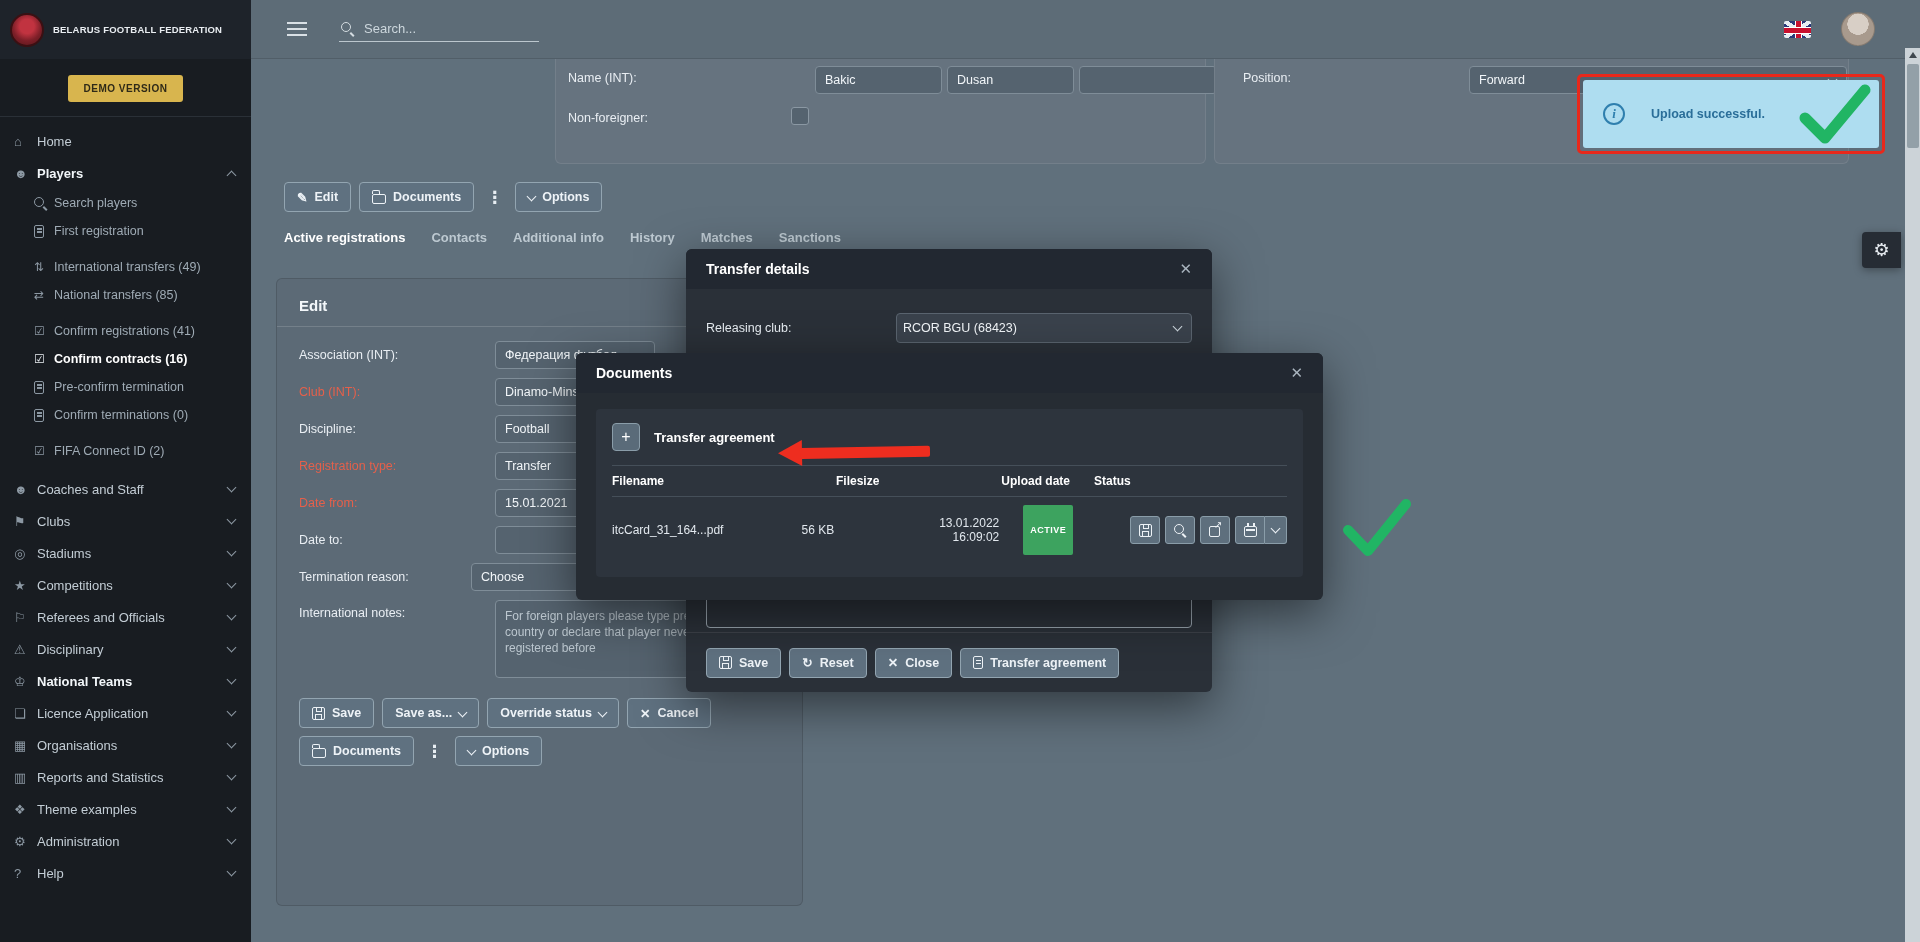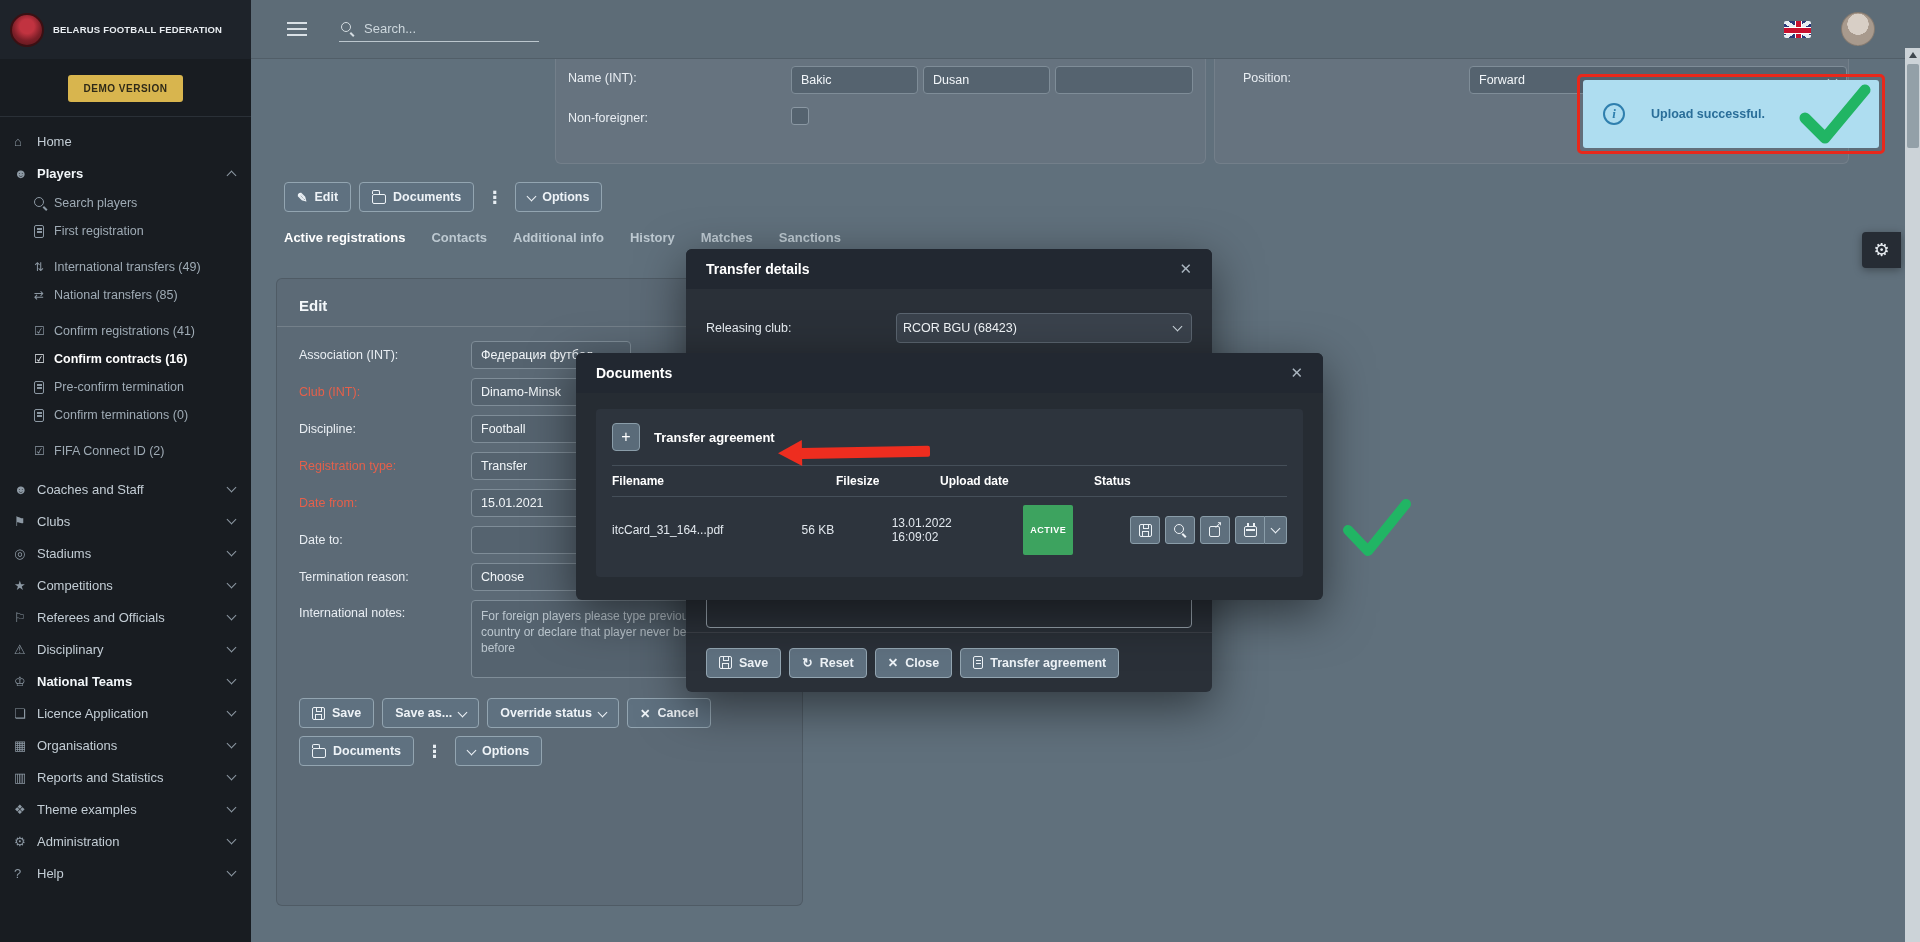--- a/index.html
+++ b/index.html
@@ -65,21 +65,21 @@
   .chev{display:inline-block;width:7px;height:7px;border-right:1.5px solid currentColor;border-bottom:1.5px solid currentColor;transform:rotate(45deg);margin-top:-3px;}
   .chev.up{transform:rotate(-135deg);margin-top:4px;}
   .radio{width:16px;height:16px;border-radius:50%;border:1px solid #a8b4be;background:#55636f;flex:none;}
   .checkbox{width:18px;height:18px;border-radius:3px;border:1px solid #8b98a3;background:#55636f;flex:none;}
 
   
   .card{position:absolute;background:#66737f;border:1px solid rgba(255,255,255,.09);border-radius:6px;z-index:1;}
   #cardA{left:555px;top:34px;width:651px;height:130px;padding-left:12px;}
   #cardB{left:1214px;top:34px;width:635px;height:130px;}
   .toplabel{position:absolute;font-size:12.5px;color:#e9eef3;}
-  .input{height:28px;background:#55636f;border:1px solid #7f8d98;border-radius:4px;color:#f2f6f9;font-size:12.5px;padding:0 9px;font-family:inherit;outline:none;}
+  .input{height:28px;background:#55636f;border:1px solid #7f8d98;border-radius:4px;color:#f2f6f9;font-size:12.5px;padding:0 9px;font-family:inherit;outline:none;margin-left:24px;}
   .input::placeholder{color:#bcc7cf;}
   .select{height:28px;background:#55636f;border:1px solid #7f8d98;border-radius:4px;color:#f2f6f9;font-size:12.5px;
           padding:0 26px 0 9px;display:flex;align-items:center;position:relative;cursor:pointer;}
   .select-chev{position:absolute;right:10px;top:9px;width:7px;height:7px;border-right:1.5px solid #cdd6dd;border-bottom:1.5px solid #cdd6dd;transform:rotate(45deg);}
   .select.dark{background:#3a424c;border-color:#5a646f;padding-left:6px;}
 
   .btn{display:inline-flex;align-items:center;gap:7px;height:30px;padding:0 12px;background:#5f7180;border:1px solid #93a5b1;
        border-radius:4px;color:#eef3f7;font-size:12.5px;font-weight:bold;cursor:pointer;white-space:nowrap;}
   .btn .chev{margin-top:-1px;}
   .btn-sm{height:26px;width:30px;padding:0;justify-content:center;}
@@ -121,21 +121,21 @@
   .dm-body{padding:16px 20px;}
   .dm-inner{background:#2d343d;border-radius:4px;padding:14px 16px;min-height:160px;}
   .dm-addrow{display:flex;align-items:center;gap:14px;}
   .plus-btn{width:28px;height:28px;background:#5a6b79;border:1px solid #8a9da9;border-radius:4px;color:#fff;font-size:16px;
             display:flex;align-items:center;justify-content:center;cursor:pointer;}
   .dm-addlabel{font-size:13px;font-weight:bold;color:#fff;}
   .dtable-head,.dtable-row{display:flex;align-items:center;gap:24px;}
   .dtable-head{margin-top:14px;border-top:1px solid #454f59;border-bottom:1px solid #454f59;padding:8px 0;
                font-size:12px;font-weight:bold;color:#fff;}
   .dtable-row{padding:8px 0;font-size:12px;color:#e2e8ee;}
-  .col-filename{width:200px;} .col-filesize{width:80px;} .col-date{width:130px;} .col-status{width:100px;}
+  .col-filename{width:200px;} .col-filesize{width:80px;} .col-date{width:130px;text-align:right;} .col-status{width:100px;}
   .badge-sm{display:inline-block;background:#3da35f;color:#fff;font-size:9px;font-weight:bold;letter-spacing:.5px;padding:20px 7px;border-radius:2px;}
   .row-actions{margin-left:auto;display:flex;gap:5px;}
   .act-btn{width:30px;height:28px;background:#5e6f7d;border:1px solid #8a9da9;border-radius:3px;display:flex;align-items:center;justify-content:center;color:#edf2f6;cursor:pointer;}
   .act-btn.joined-right{width:22px;margin-left:-5px;border-left:none;border-radius:0 3px 3px 0;}
   .act-btn.joined-left{border-radius:3px 0 0 3px;}
 
   
   .arrow-annotation{position:absolute;left:778px;top:438px;width:154px;height:28px;z-index:40;transform:rotate(-1deg);}
   .arrow-annotation .head{position:absolute;left:0;top:1px;width:0;height:0;border-top:13px solid transparent;border-bottom:13px solid transparent;border-right:24px solid #ee2d1f;}
   .arrow-annotation .shaft{position:absolute;left:22px;top:9px;width:130px;height:11px;background:#ee2d1f;border-radius:2px;}

